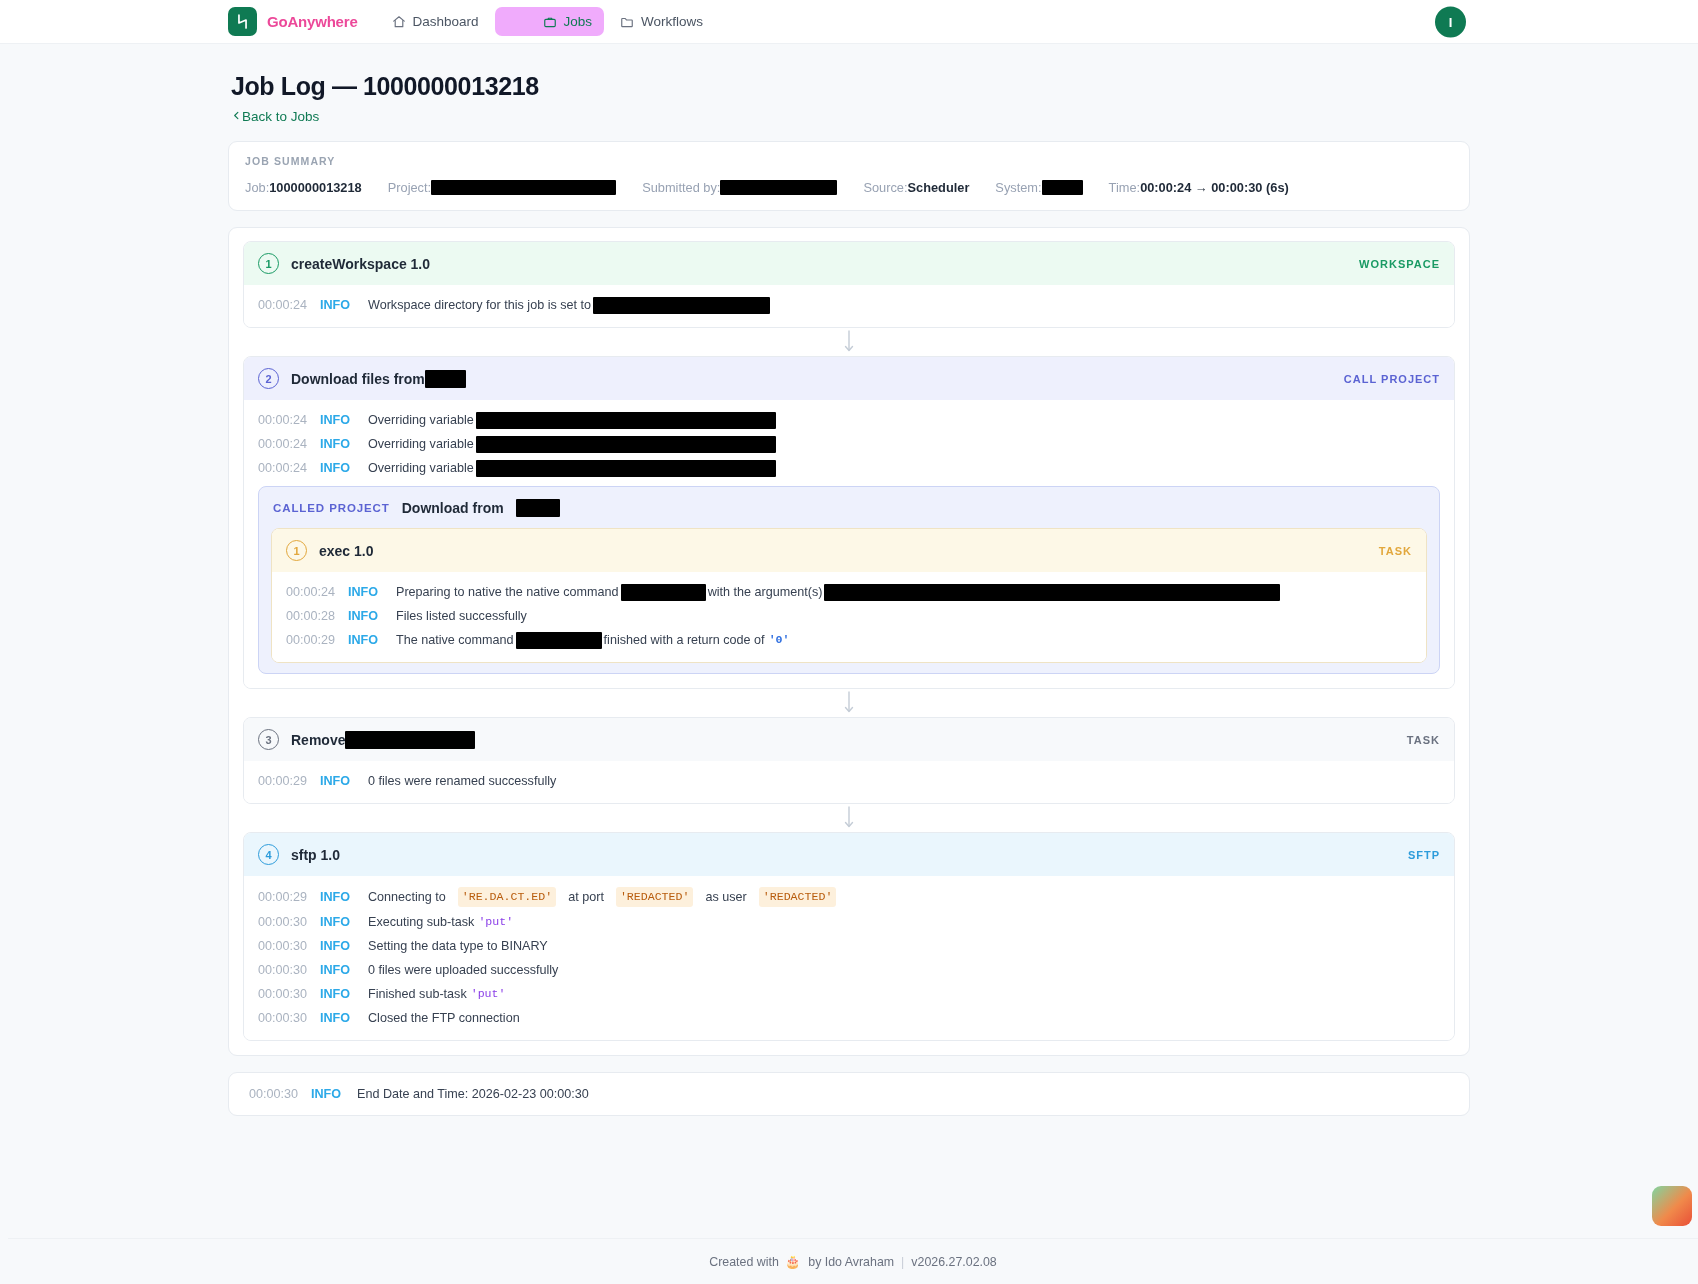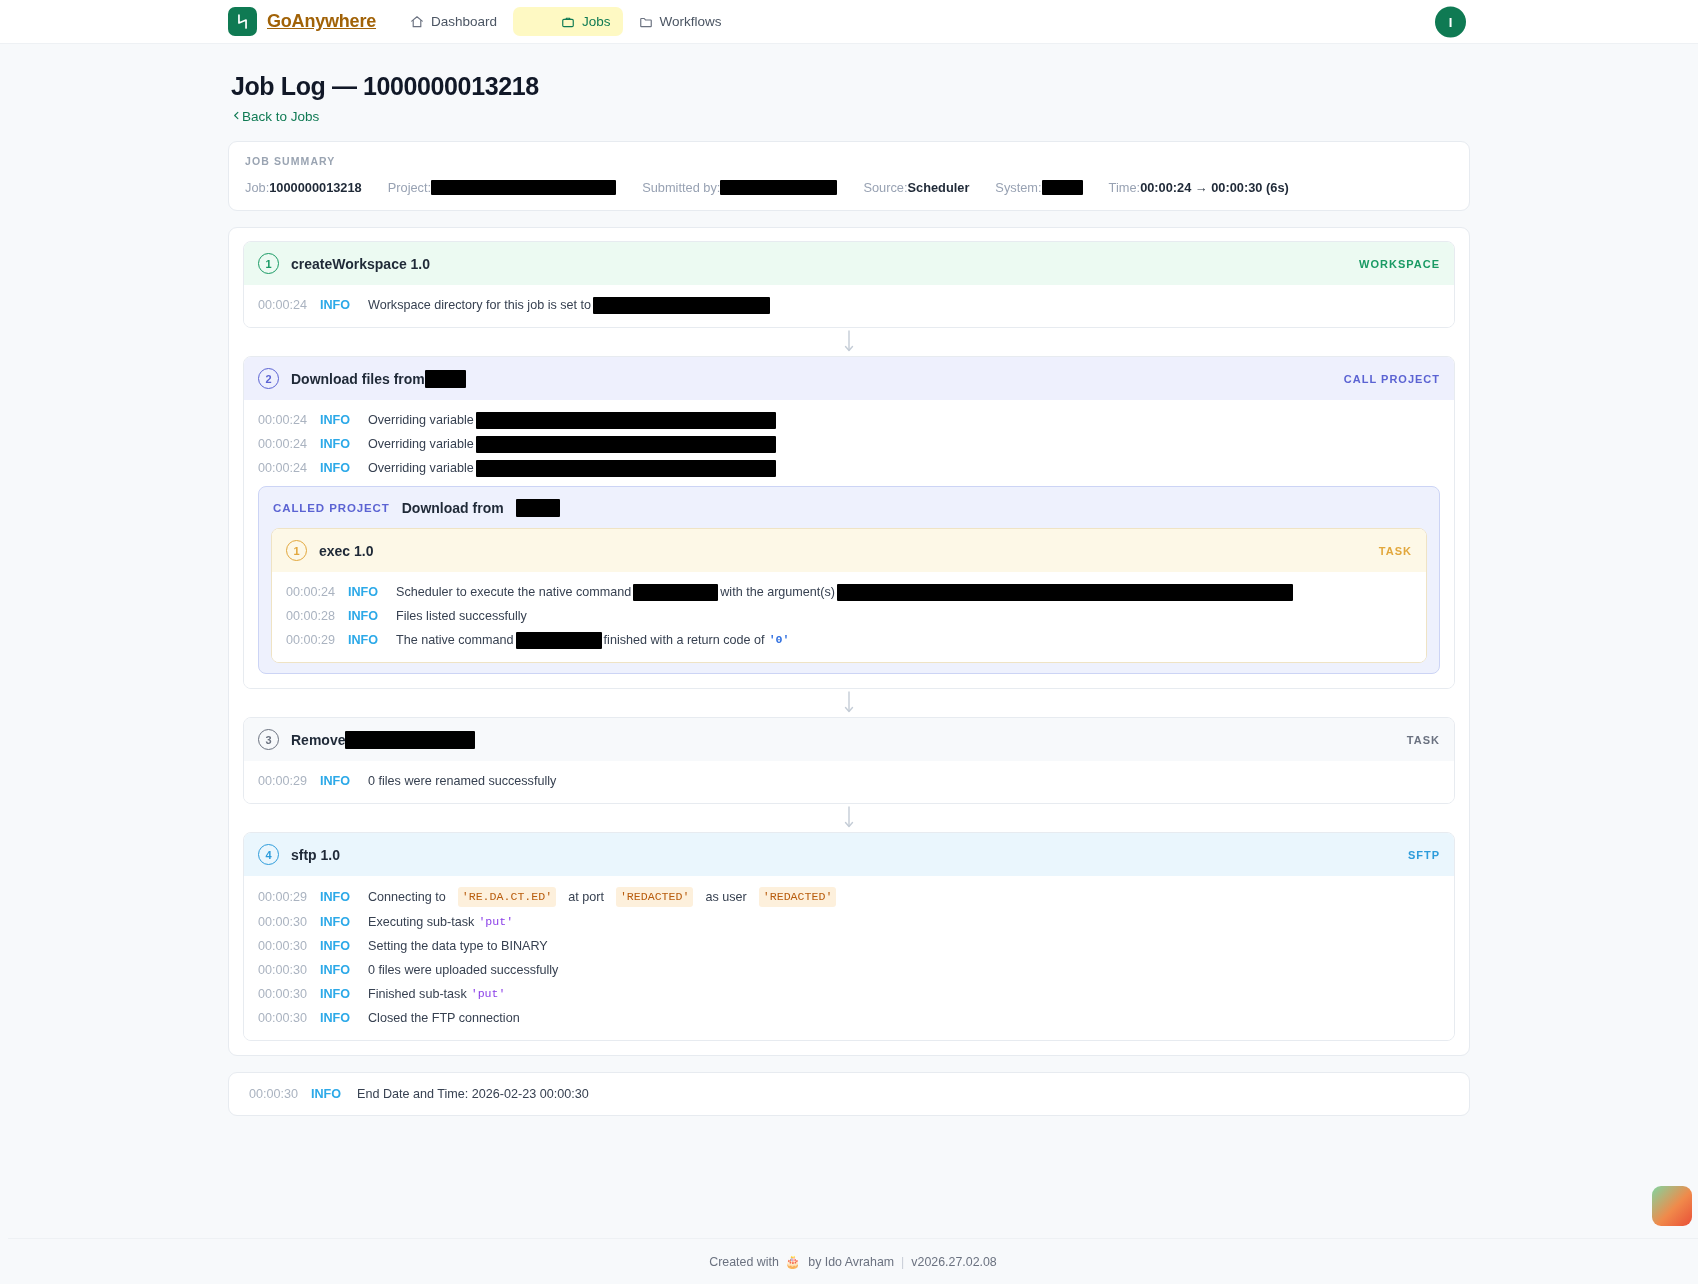--- a/index.html
+++ b/index.html
@@ -23,31 +23,30 @@
     position: relative;
   }
   .brand { display: flex; align-items: center; gap: 10px; }
   .brand-mark {
     width: 29px; height: 29px;
     border-radius: 7px;
     background: #0f7a53;
     display: flex; align-items: center; justify-content: center;
   }
   .brand-name {
-    font-size: 18px; font-weight: bold; color: #a16207;
+    font-size: 15px; font-weight: bold; color: #ec4899;
     letter-spacing: -0.2px;
-    text-decoration: underline;
   }
   .nav-links { display: flex; align-items: center; gap: 4px; margin-left: 22px; }
   .nav-item {
     display: flex; align-items: center; gap: 7px;
     padding: 7px 12px; border-radius: 7px;
     font-size: 13.5px; color: #4b5563; cursor: pointer;
   }
-  .nav-item.active { background: #fef9c3; color: #0f7a53; padding-left: 48px; }
+  .nav-item.active { background: #f0abfc; color: #0f7a53; padding-left: 48px; }
   .nav-item svg { display: block; }
   .avatar {
     position: absolute; right: 232px; top: 50%; transform: translateY(-50%);
     width: 31px; height: 31px; border-radius: 50%;
     background: #0f7a53; color: #fff;
     display: flex; align-items: center; justify-content: center;
     font-size: 13px; font-weight: bold; cursor: pointer;
   }
 
   
@@ -342,21 +341,21 @@
                     <span class="step-title">
                       <span>exec 1.0</span>
                     </span>
                     <span class="step-tag">TASK</span>
                   </div>
                   <div class="step-body">
                     <div class="logline">
                       <span class="log-time">00:00:24</span>
                       <span class="log-level">INFO</span>
                       <span class="log-msg">
-                        <span class="tok">Scheduler to execute the native command</span>
+                        <span class="tok">Preparing to native the native command</span>
                         <span class="redact" style="width: 85px; height: 17px;"></span>
                         <span class="tok">with the argument(s)</span>
                         <span class="redact" style="width: 456px; height: 17px;"></span>
                       </span>
                     </div>
                     <div class="logline">
                       <span class="log-time">00:00:28</span>
                       <span class="log-level">INFO</span>
                       <span class="log-msg">
                         <span class="tok">Files listed successfully</span>

